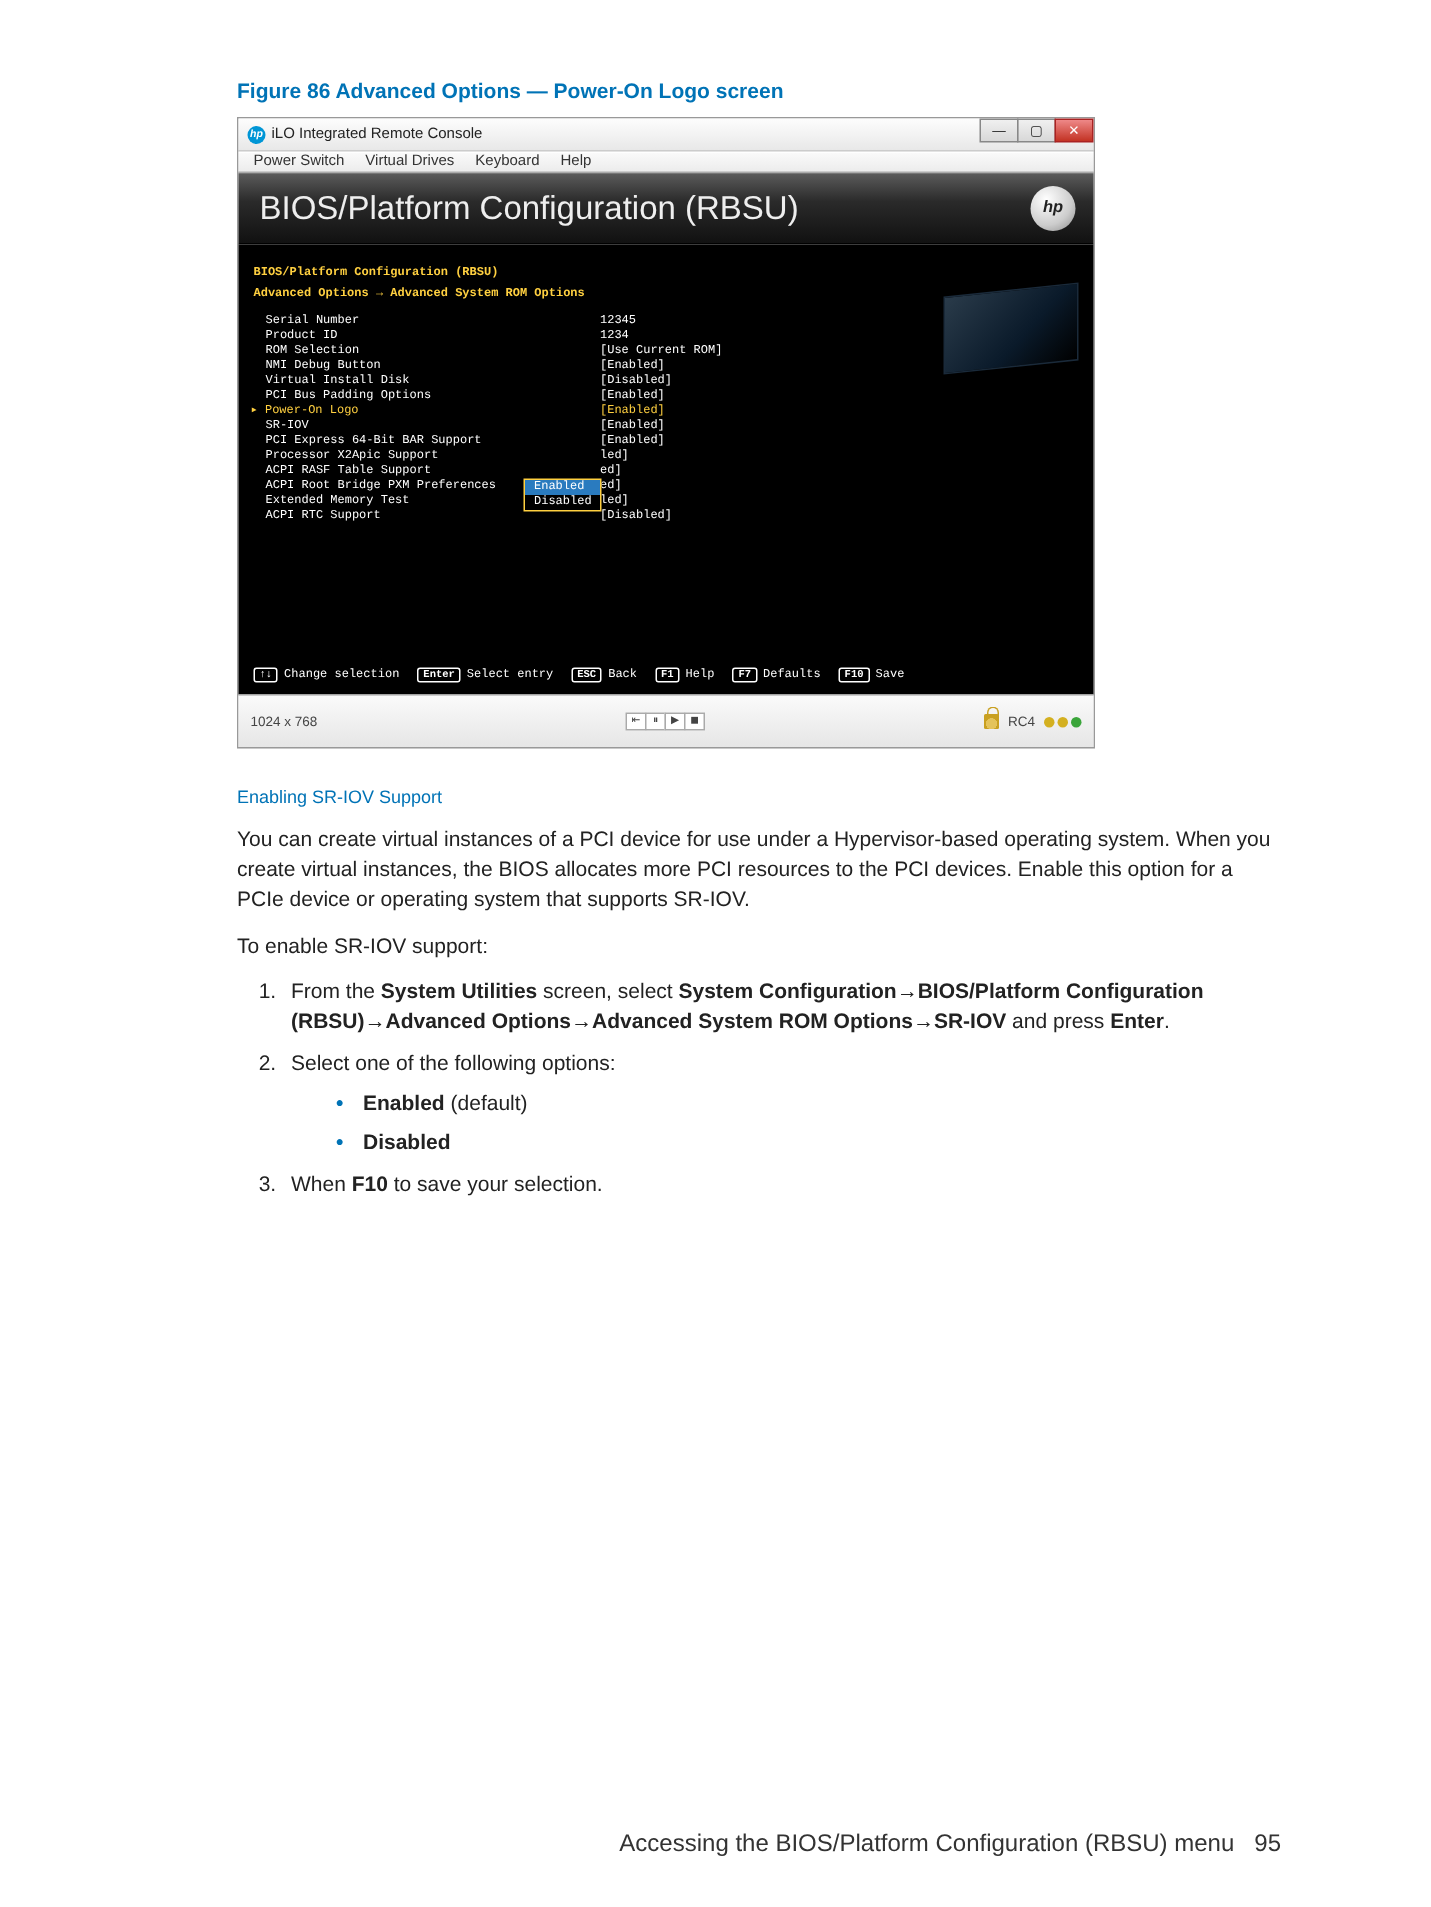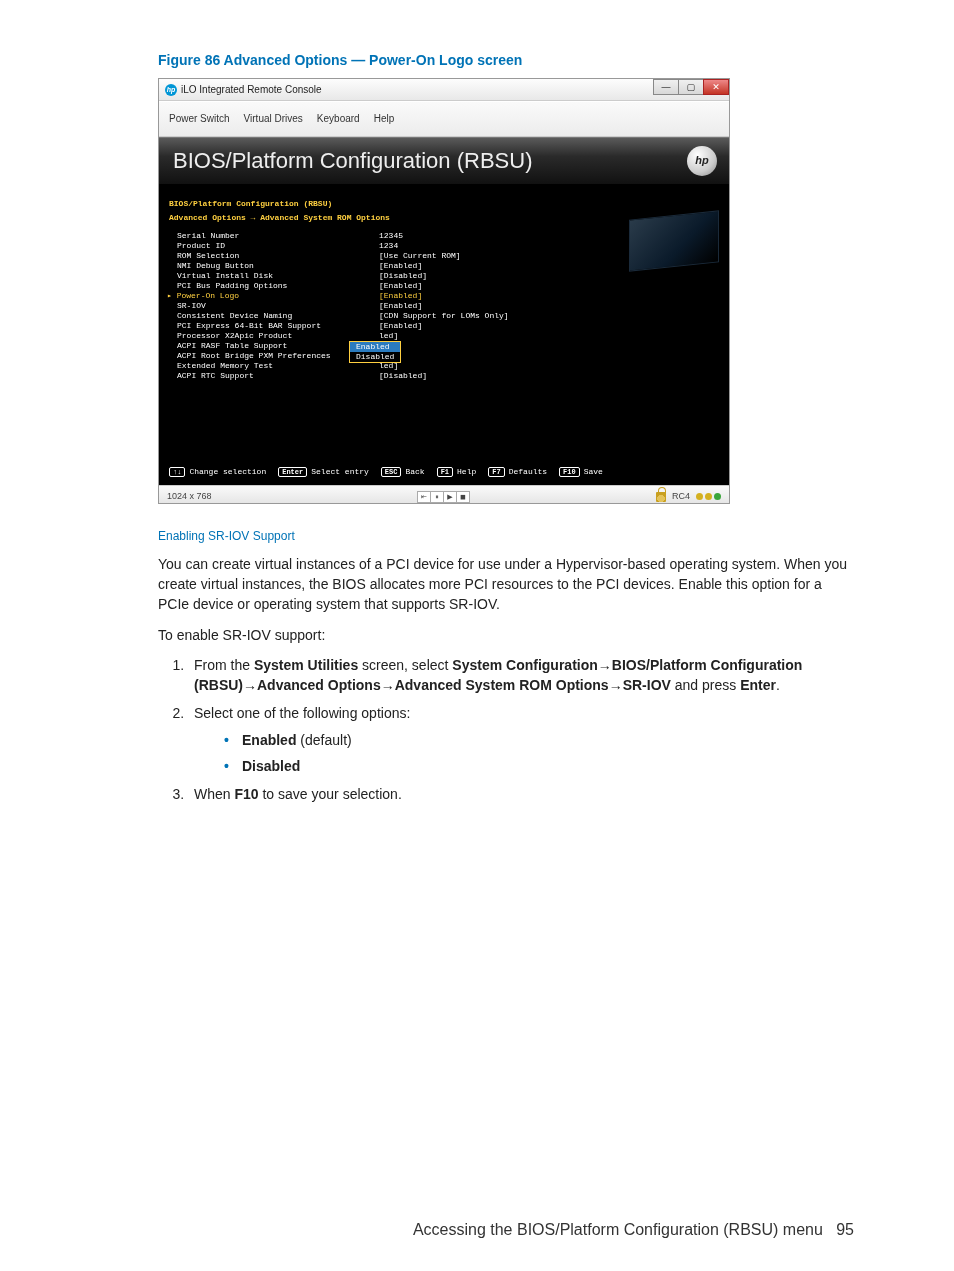--- a/index.html
+++ b/index.html
@@ -52,21 +52,21 @@
   .winbtn {
     width: 26px; height: 16px;
     border: 1px solid #888;
     background: linear-gradient(#f0f0f0,#d8d8d8);
     font-size: 9px;
     display: flex; align-items: center; justify-content: center;
     margin-left: -1px;
   }
   .winbtn.close { background: linear-gradient(#e88,#c33324); color: #fff; border-color: #a22; }
   .menubar {
-    height: 36px;
+    height: 14px;
     background: linear-gradient(#fafafa,#ececec);
     border-top: 1px solid #fff;
     border-bottom: 1px solid #ccc;
     display: flex;
     align-items: center;
     padding-left: 10px;
     font-size: 10px;
     gap: 14px;
     color: #333;
   }
@@ -100,21 +100,21 @@
     color: #fff;
     font-family: "Courier New", monospace;
     font-size: 8px;
     line-height: 1.25;
     padding: 14px 10px 6px 10px;
     height: 300px;
     position: relative;
   }
   .bios-body .yellow { color: #ffd040; font-weight: bold; }
   .bios-body .breadcrumb { color: #ffd040; font-weight: bold; margin: 4px 0 8px 0; }
-  .bios-body .row { display: flex; }
+  .bios-body .row { display: flex; gap: 21px; }
   .bios-body .row .lab { width: 210px; padding-left: 8px; color: #fff; }
   .bios-body .row .val { color: #fff; }
   .bios-body .row.selected .lab { color: #ffd040; }
   .bios-body .row.selected .lab::before { content: "▸ "; margin-left: -10px; }
   .bios-body .row.selected .val { color: #ffd040; }
   .bios-popup {
     position: absolute;
     left: 190px; top: 156px;
     border: 1px solid #ffd040;
     background: #000;
@@ -147,23 +147,23 @@
     width: 90px; height: 52px;
     background: linear-gradient(135deg,#2a3b4a,#0a1a2a 60%,#000);
     border: 1px solid #1a2a3a;
     transform: skewY(-6deg);
   }
   .statusbar {
     height: 18px;
     background: linear-gradient(#fafafa,#e6e6e6);
     border-top: 1px solid #ccc;
     display: flex;
-    align-items: flex-end;
+    align-items: center;
     font-size: 9px;
-    padding: 0 8px;
+    padding: 17px 8px;
     color: #444;
     position: relative;
   }
   .status-center {
     position: absolute;
     left: 50%; transform: translateX(-50%);
     display: flex; gap: 0;
   }
   .sbtn {
     border: 1px solid #aaa;
@@ -281,29 +281,25 @@
         </div>
         <div class="row selected">
           <div class="lab">Power-On Logo</div>
           <div class="val">[Enabled]</div>
         </div>
         <div class="row">
           <div class="lab">SR-IOV</div>
           <div class="val">[Enabled]</div>
         </div>
         <div class="row">
-          <div class="lab">Consistent Device Naming</div>
-          <div class="val">[CDN Support for LOMs Only]</div>
-        </div>
-        <div class="row">
           <div class="lab">PCI Express 64-Bit BAR Support</div>
           <div class="val">[Enabled]</div>
         </div>
         <div class="row">
-          <div class="lab">Processor X2Apic Product</div>
+          <div class="lab">Processor X2Apic Support</div>
           <div class="val">        led]</div>
         </div>
         <div class="row">
           <div class="lab">ACPI RASF Table Support</div>
           <div class="val">        ed]</div>
         </div>
         <div class="row">
           <div class="lab">ACPI Root Bridge PXM Preferences</div>
           <div class="val">        ed]</div>
         </div>

